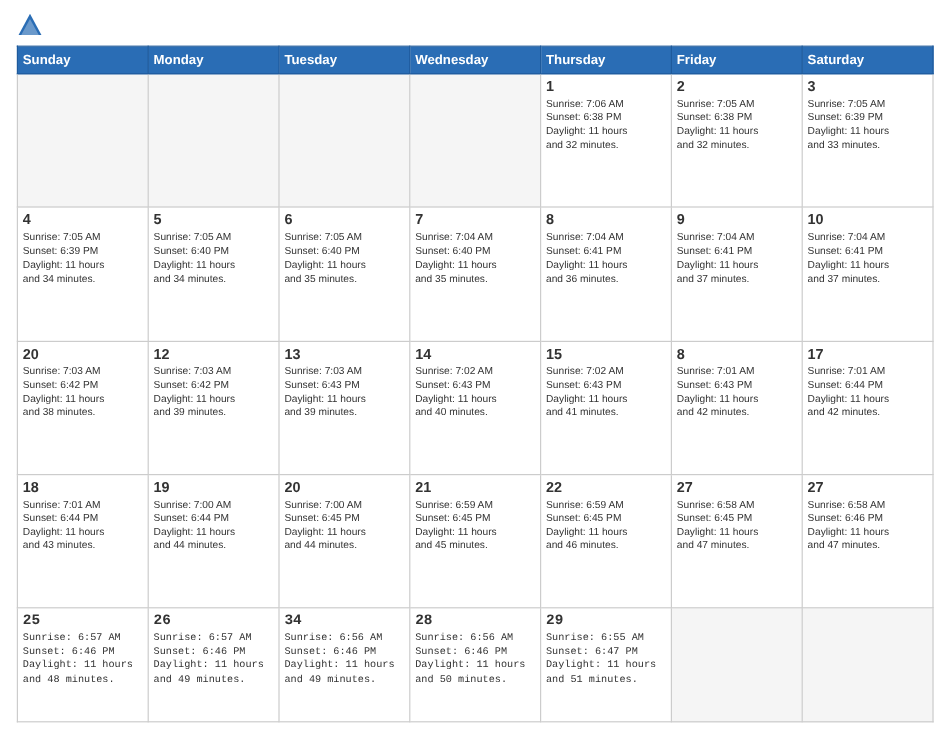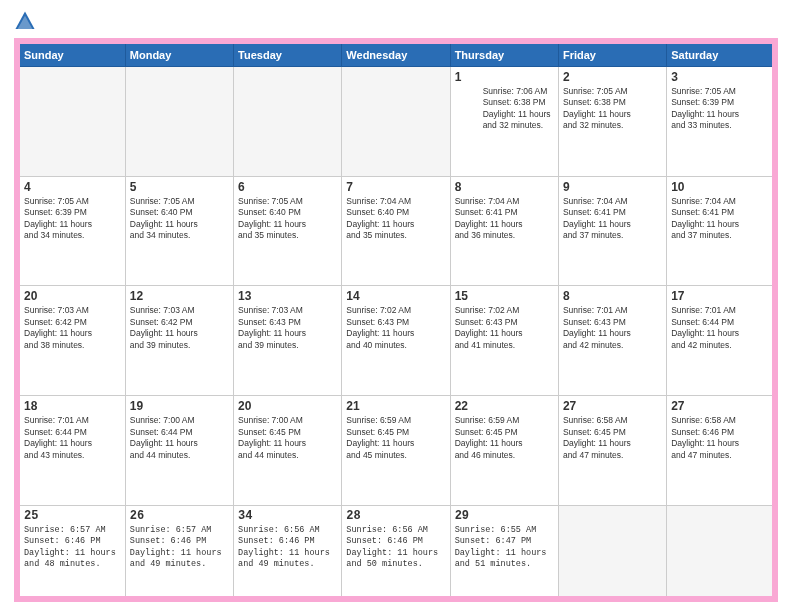--- a/index.html
+++ b/index.html
@@ -56,21 +56,21 @@
       font-weight: bold;
       color: #333;
       line-height: 1.1;
     }
     .subtitle {
       font-size: 14px;
       color: #555;
     }
     .calendar {
       flex: 1;
-      border: 6px solid #f9a8d4;
+      border: 1px solid #f9a8d4;
       border-collapse: collapse;
       width: 100%;
       table-layout: fixed;
     }
     .calendar thead tr th {
       background-color: #2a6db5;
       color: #fff;
       font-size: 11px;
       font-weight: bold;
       padding: 5px 4px;
@@ -140,21 +140,21 @@
         </tr>
     </thead>
     <tbody id="calendar-body">
     <tr>
           <td class="empty"></td>
           <td class="empty"></td>
           <td class="empty"></td>
           <td class="empty"></td>
           <td>
             <span class="cell-date">1</span>
-            <div class="cell-info" style="white-space: pre-line; margin-left: 28px;">Sunrise: 7:06 AM
+            <div class="cell-info" style="white-space: pre-line;">Sunrise: 7:06 AM
 Sunset: 6:38 PM
 Daylight: 11 hours
 and 32 minutes.</div>
           </td>
           <td>
             <span class="cell-date">2</span>
             <div class="cell-info" style="white-space: pre-line;">Sunrise: 7:05 AM
 Sunset: 6:38 PM
 Daylight: 11 hours
 and 32 minutes.</div>

